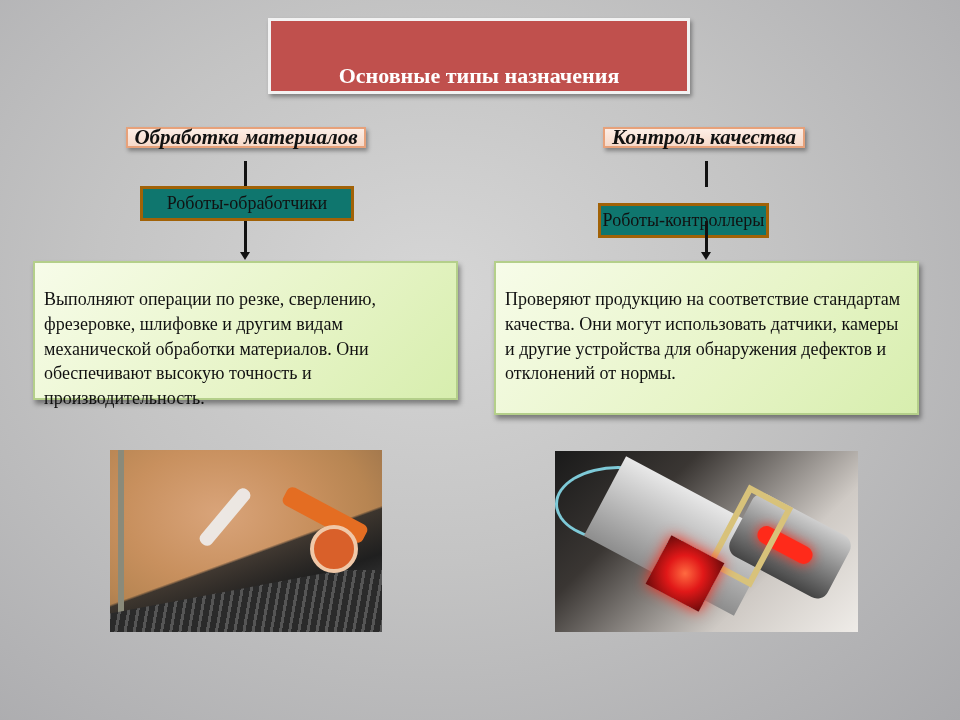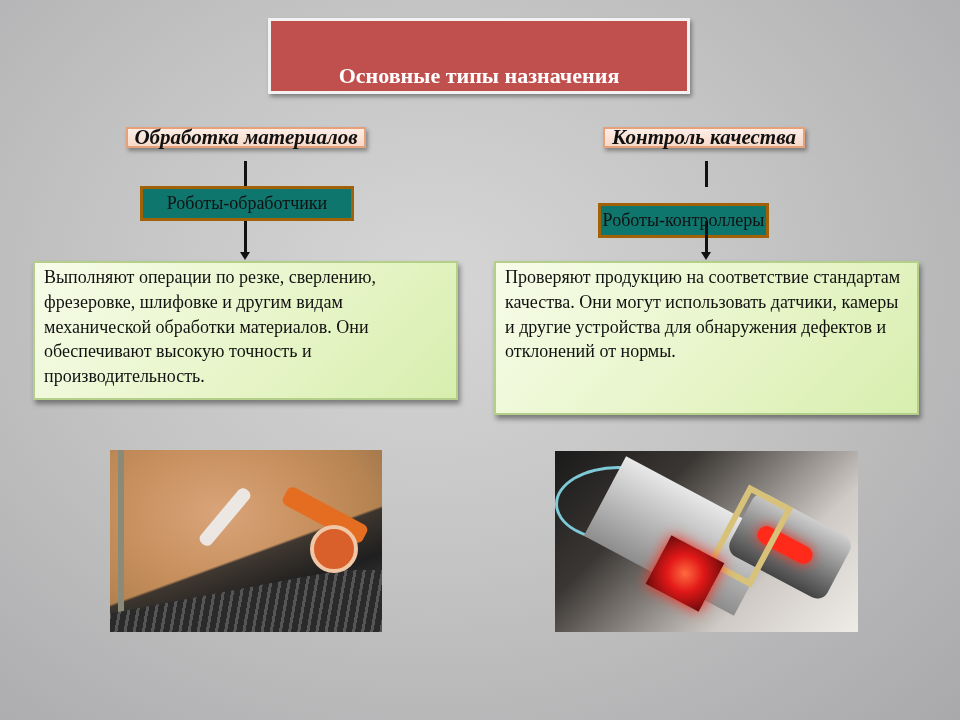--- a/index.html
+++ b/index.html
@@ -33,21 +33,21 @@
   .arrow-head {
     position:absolute; width:0; height:0;
     border-left:5px solid transparent; border-right:5px solid transparent;
     border-top:8px solid #111;
   }
   .desc-box {
     position:absolute; box-sizing:border-box;
     background: linear-gradient(135deg, #f7fce9 0%, #e6f4c6 60%, #d7eeae 100%);
     border:2px solid #b4cf8a;
     box-shadow: 2px 4px 5px rgba(0,0,0,0.4);
-    padding:2px 10px 8px 9px;
+    padding:24px 10px 8px 9px;
     font-size:18px; line-height:24.8px; color:#111;
   }
   .photo {
     position:absolute; box-sizing:border-box; overflow:hidden;
   }
   .photo-1 {
     left:110px; top:450px; width:272px; height:182px;
     background:
       linear-gradient(160deg, rgba(0,0,0,0) 55%, rgba(40,40,40,0.85) 56%, #1f1f1f 72%, #555 100%),
       radial-gradient(ellipse at 40% 35%, #d9a47a 0%, #c8905e 40%, #b78552 65%, #8c6a48 100%);

